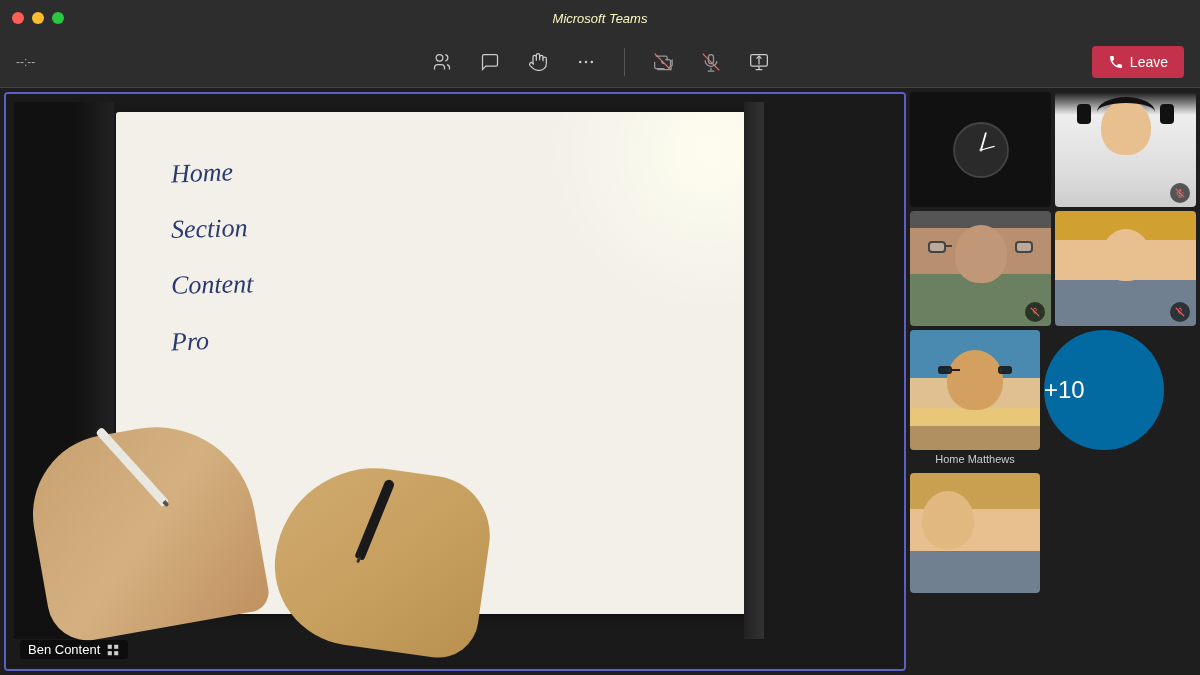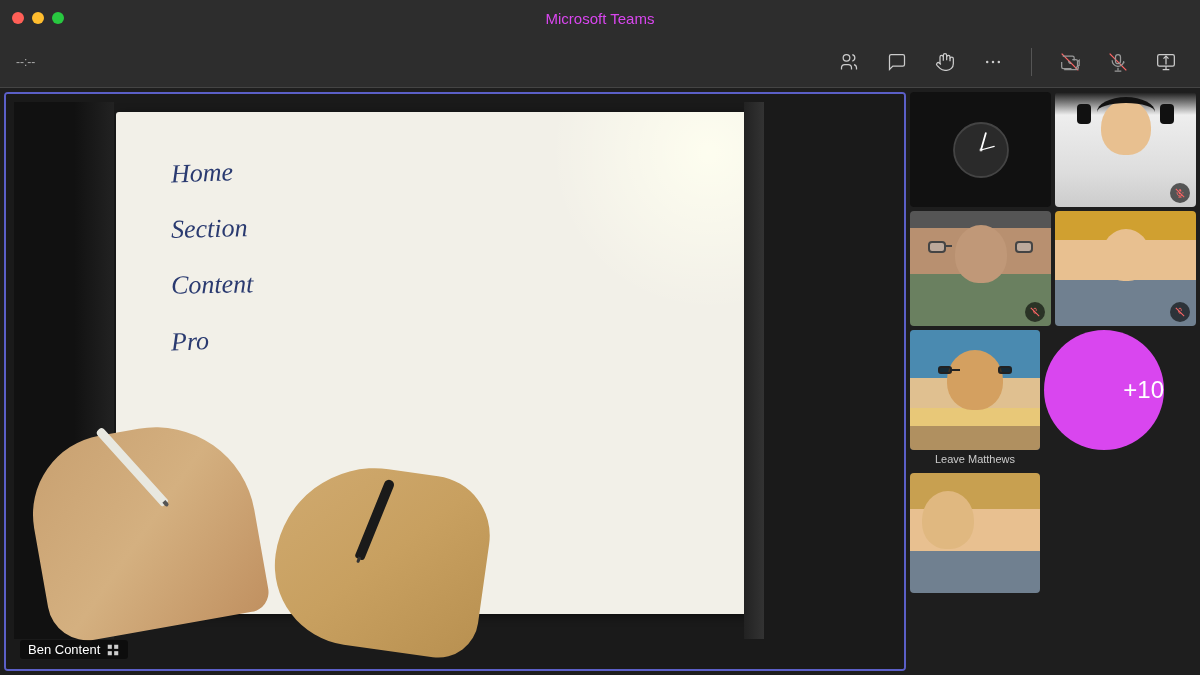--- a/index.html
+++ b/index.html
@@ -30,22 +30,23 @@
     }
     .traffic-light {
       width: 12px;
       height: 12px;
       border-radius: 50%;
     }
     .tl-red { background: #ff5f57; }
     .tl-yellow { background: #ffbd2e; }
     .tl-green { background: #28c840; }
     #titlebar .title {
-      color: #d946ef;
-      font-size: 15px;
+      color: #fef9c3;
+      font-size: 13px;
+      font-style: italic;
     }
 
     
     #toolbar {
       width: 100%;
       height: 52px;
       background: #2d2d2d;
       display: flex;
       align-items: center;
       padding: 0 16px;
@@ -258,20 +259,28 @@
     </button>
     <button class="icon-btn" title="Share screen">
       <svg width="20" height="20" viewBox="0 0 24 24" fill="none" stroke="#ccc" stroke-width="1.5">
         <rect x="2" y="3" width="20" height="14" rx="2"></rect>
         <path d="M8 21h8M12 17v4"></path>
         <polyline points="15 8 12 5 9 8"></polyline>
           <line x1="12" y1="5" x2="12" y2="15"></line>
       </svg>
     </button>
   </div>
+  <div class="toolbar-right">
+    <button class="leave-btn">
+      <svg width="16" height="16" viewBox="0 0 24 24" fill="white">
+        <path d="M6.6 10.8c1.4 2.8 3.8 5.1 6.6 6.6l2.2-2.2c.3-.3.7-.4 1-.2 1.1.4 2.3.6 3.6.6.6 0 1 .4 1 1V20c0 .6-.4 1-1 1C10.6 21 3 13.4 3 4c0-.6.4-1 1-1h3.5c.6 0 1 .4 1 1 0 1.3.2 2.5.6 3.6.1.3 0 .7-.2 1L6.6 10.8z"></path>
+      </svg>
+      <span>Leave</span>
+    </button>
+  </div>
 </div>
 
 <div id="main">
 
   <div id="main-video">
 
     <div style="position:absolute;inset:0;background:#1a1a1a;"></div>
 
     <div style="position:absolute;top:18px;left:110px;right:155px;bottom:55px;background:#f2f0e8;border-radius:3px;box-shadow:2px 2px 10px rgba(0,0,0,0.5);">
 
@@ -386,24 +395,24 @@
 
           <div style="width:100%;height:100%;background:linear-gradient(180deg,#4a8ab0 0% 40%,#e0c090 40% 65%,#e8c878 65% 80%,#b09060 80% 100%);position:relative;">
 
             <div style="position:absolute;top:20px;left:50%;transform:translateX(-50%);width:56px;height:60px;background:#d4a060;border-radius:50% 50% 45% 45%;"></div>
 
             <div style="position:absolute;top:36px;left:28px;width:14px;height:8px;border:2px solid #222;border-radius:3px;background:rgba(0,0,0,0.7);"></div>
             <div style="position:absolute;top:36px;right:28px;width:14px;height:8px;border:2px solid #222;border-radius:3px;background:rgba(0,0,0,0.7);"></div>
             <div style="position:absolute;top:39px;left:42px;width:8px;height:2px;background:#222;"></div>
           </div>
         </div>
-        <div style="color:#ccc;font-size:11px;margin-top:3px;white-space:nowrap;">Leave Matthews</div>
-      </div>
-
-      <div style="width:120px;height:120px;background:#d946ef;border-radius:50%;display:flex;align-items:center;justify-content:flex-end;flex-shrink:0;margin-top:0;">
+        <div style="color:#ccc;font-size:11px;margin-top:3px;white-space:nowrap;">Home Matthews</div>
+      </div>
+
+      <div style="width:120px;height:120px;background:#0369a1;border-radius:50%;display:flex;align-items:center;justify-content:flex-start;flex-shrink:0;margin-top:0;">
         <span style="color:white;font-size:24px;font-weight:300;">+10</span>
       </div>
     </div>
 
     <div style="display:flex;gap:4px;margin-top:4px;">
       <div style="width:130px;height:120px;background:#2a2a2a;border-radius:4px;overflow:hidden;">
         <div style="width:100%;height:100%;background:linear-gradient(180deg,#c8a050 0% 30%,#e8c090 30% 65%,#708090 65% 100%);">
           <div style="position:absolute;top:20px;left:50%;transform:translateX(-50%);width:52px;height:58px;background:#e0b880;border-radius:50% 50% 45% 45%;margin-top:0;position:relative;top:18px;left:38px;"></div>
         </div>
       </div>

